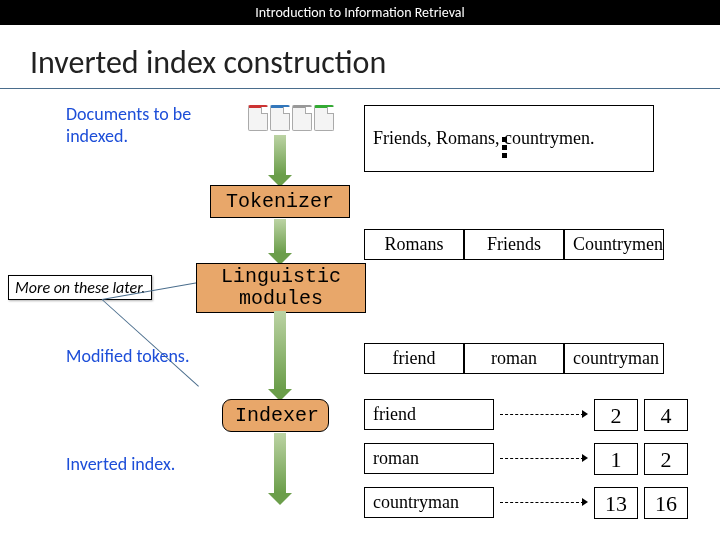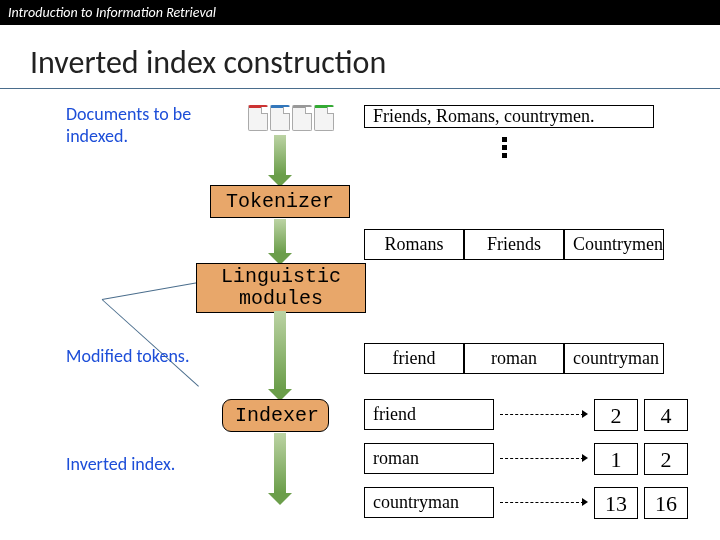--- a/index.html
+++ b/index.html
@@ -1,28 +1,28 @@
 <!DOCTYPE html>
 <html><head>
 <meta charset="utf-8">
 <style>
   * { margin: 0; padding: 0; box-sizing: border-box; }
   body { width: 720px; height: 540px; font-family: Calibri, Arial, sans-serif; background: #fff; position: relative; overflow: hidden; }
   .header { display: flex; width: 100%; }
-  .header-left { flex: 1; background: #000; color: #fff; font-style: italic; font-size: 14px; padding: 4px 8px; }
+  .header-left { flex: 1; background: #000; color: #fff; font-size: 14px; padding: 4px 8px; text-align: center; }
   .header-right { background: #4a4a88; color: #fff; font-size: 14px; padding: 4px 16px; width: 110px; text-align: center; }
   .title { font-size: 32px; font-weight: normal; padding: 18px 30px 6px 30px; color: #222; }
   .title-underline { height: 1px; background: #4a6d8c; margin: 0 0 10px 0; }
   .content { position: relative; width: 100%; height: 440px; }
   .label { position: absolute; font-size: 18px; color: #1d4ed8; }
   .docs-label { left: 66px; top: 4px; width: 150px; }
   .doc-icons { position: absolute; left: 248px; top: 6px; display: flex; gap: 2px; }
   .doc-icon { width: 20px; height: 26px; border: 1px solid #aaa; border-radius: 2px; background: #f4f4f4; position: relative; }
   .doc-icon::before { content: ''; position: absolute; top: -1px; right: -1px; width: 6px; height: 6px; background: #fff; border-left: 1px solid #aaa; border-bottom: 1px solid #aaa; }
-  .doc-text-box { position: absolute; left: 364px; top: 6px; width: 290px; border: 1px solid #000; padding: 0 8px; font-size: 18px; font-family: 'Times New Roman', serif; }
+  .doc-text-box { position: absolute; left: 364px; top: 6px; width: 290px; border: 1px solid #000; padding: 22px 8px; font-size: 18px; font-family: 'Times New Roman', serif; }
   .vdots { position: absolute; left: 502px; top: 38px; display: flex; flex-direction: column; gap: 3px; }
   .vdots span { width: 5px; height: 5px; background: #000; }
   .stage-box { position: absolute; background: #e8a76a; border: 1px solid #000; text-align: center; font-family: 'Courier New', monospace; font-size: 20px; padding: 4px 12px; }
   .tokenizer { left: 210px; top: 86px; width: 140px; }
   .ling { left: 196px; top: 164px; width: 170px; line-height: 1.1; padding: 2px 8px; }
   .indexer { left: 222px; top: 300px; width: 107px; border-radius: 9px; }
   .token-stream { left: 66px; top: 132px; }
   .modified-tokens { left: 66px; top: 246px; }
   .inverted-index { left: 66px; top: 354px; }
   .note { position: absolute; left: 8px; top: 176px; font-style: italic; font-size: 16px; background: #fff; border: 1px solid #000; box-shadow: 1px 1px 2px rgba(0,0,0,0.3); padding: 2px 6px; }
@@ -72,20 +72,21 @@
 
   <div class="da" style="top:36px; height:40px;"></div>
   <div class="stage-box tokenizer">Tokenizer</div>
 
   <div class="cell-row row1">
     <div class="cell">Romans</div>
     <div class="cell">Friends</div>
     <div class="cell">Countrymen</div>
   </div>
 
+  <div class="note">More on these later.</div>
   <div class="conn-line" style="left:102px; top:200px; width:98px; transform:rotate(-10deg);"></div>
   <div class="conn-line" style="left:102px; top:200px; width:130px; transform:rotate(42deg);"></div>
 
   <div class="da" style="top:120px; height:34px;"></div>
   <div class="stage-box ling">Linguistic modules</div>
 
   <div class="label modified-tokens">Modified tokens.</div>
   <div class="cell-row row2">
     <div class="cell">friend</div>
     <div class="cell">roman</div>

